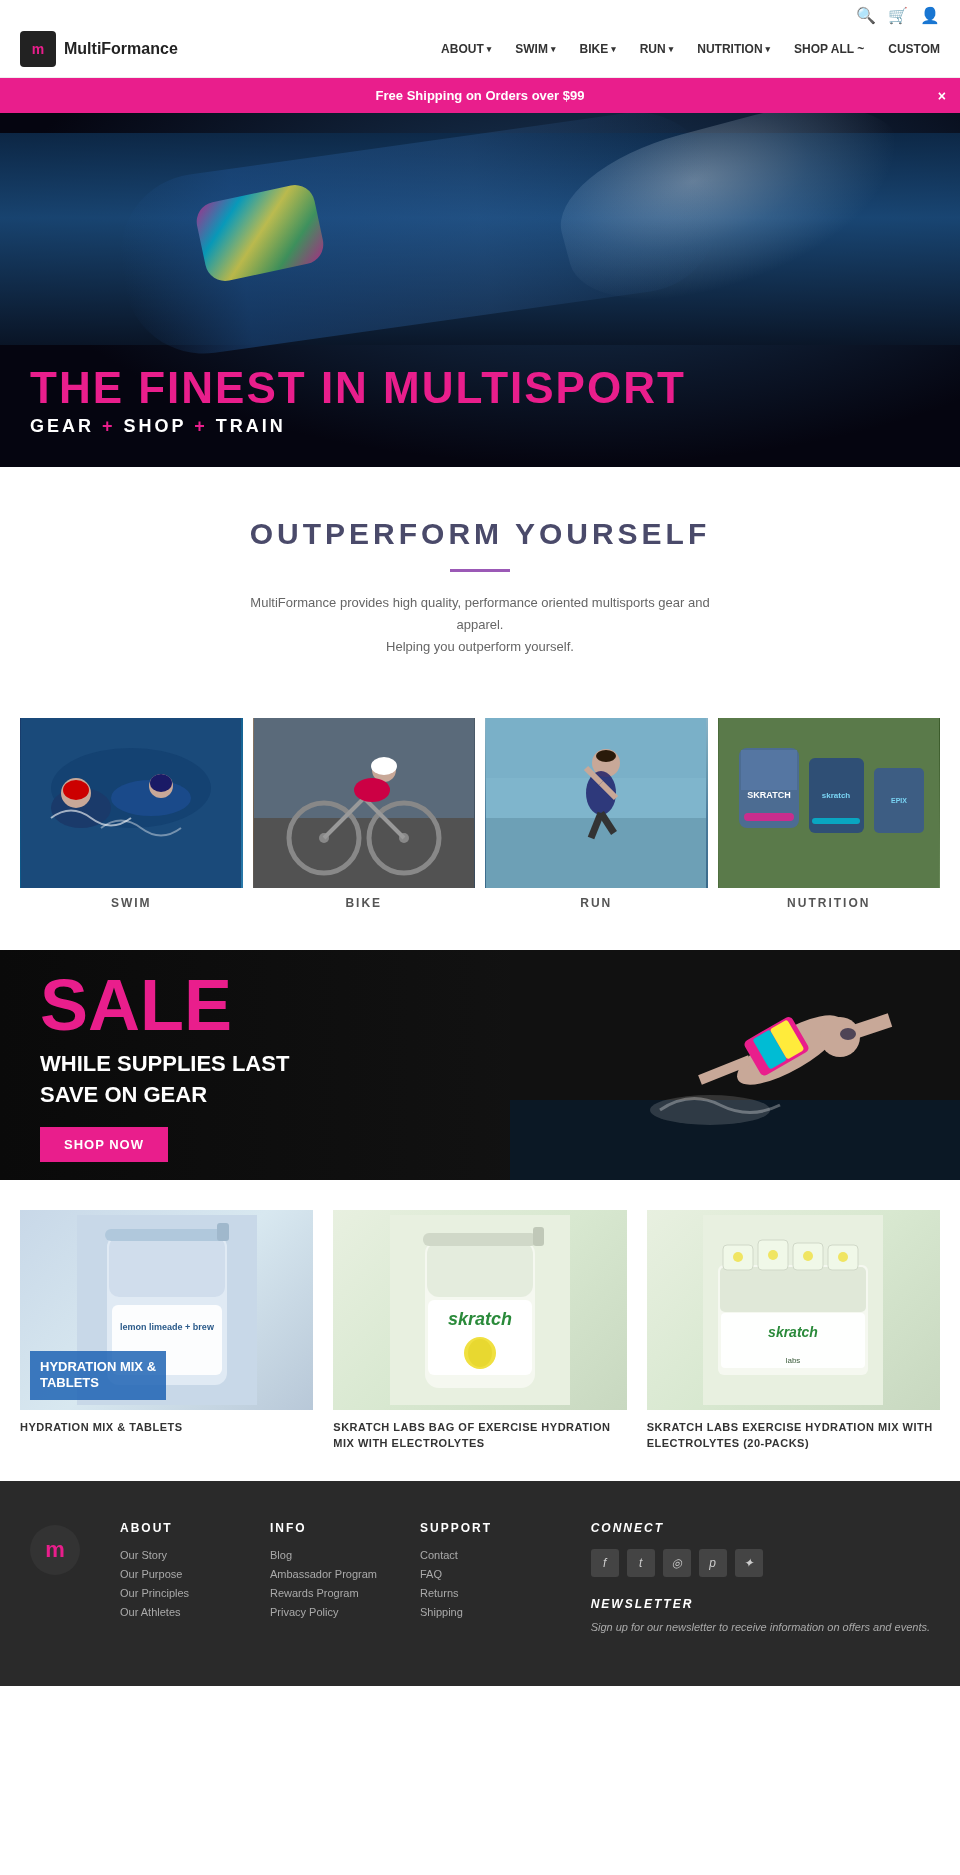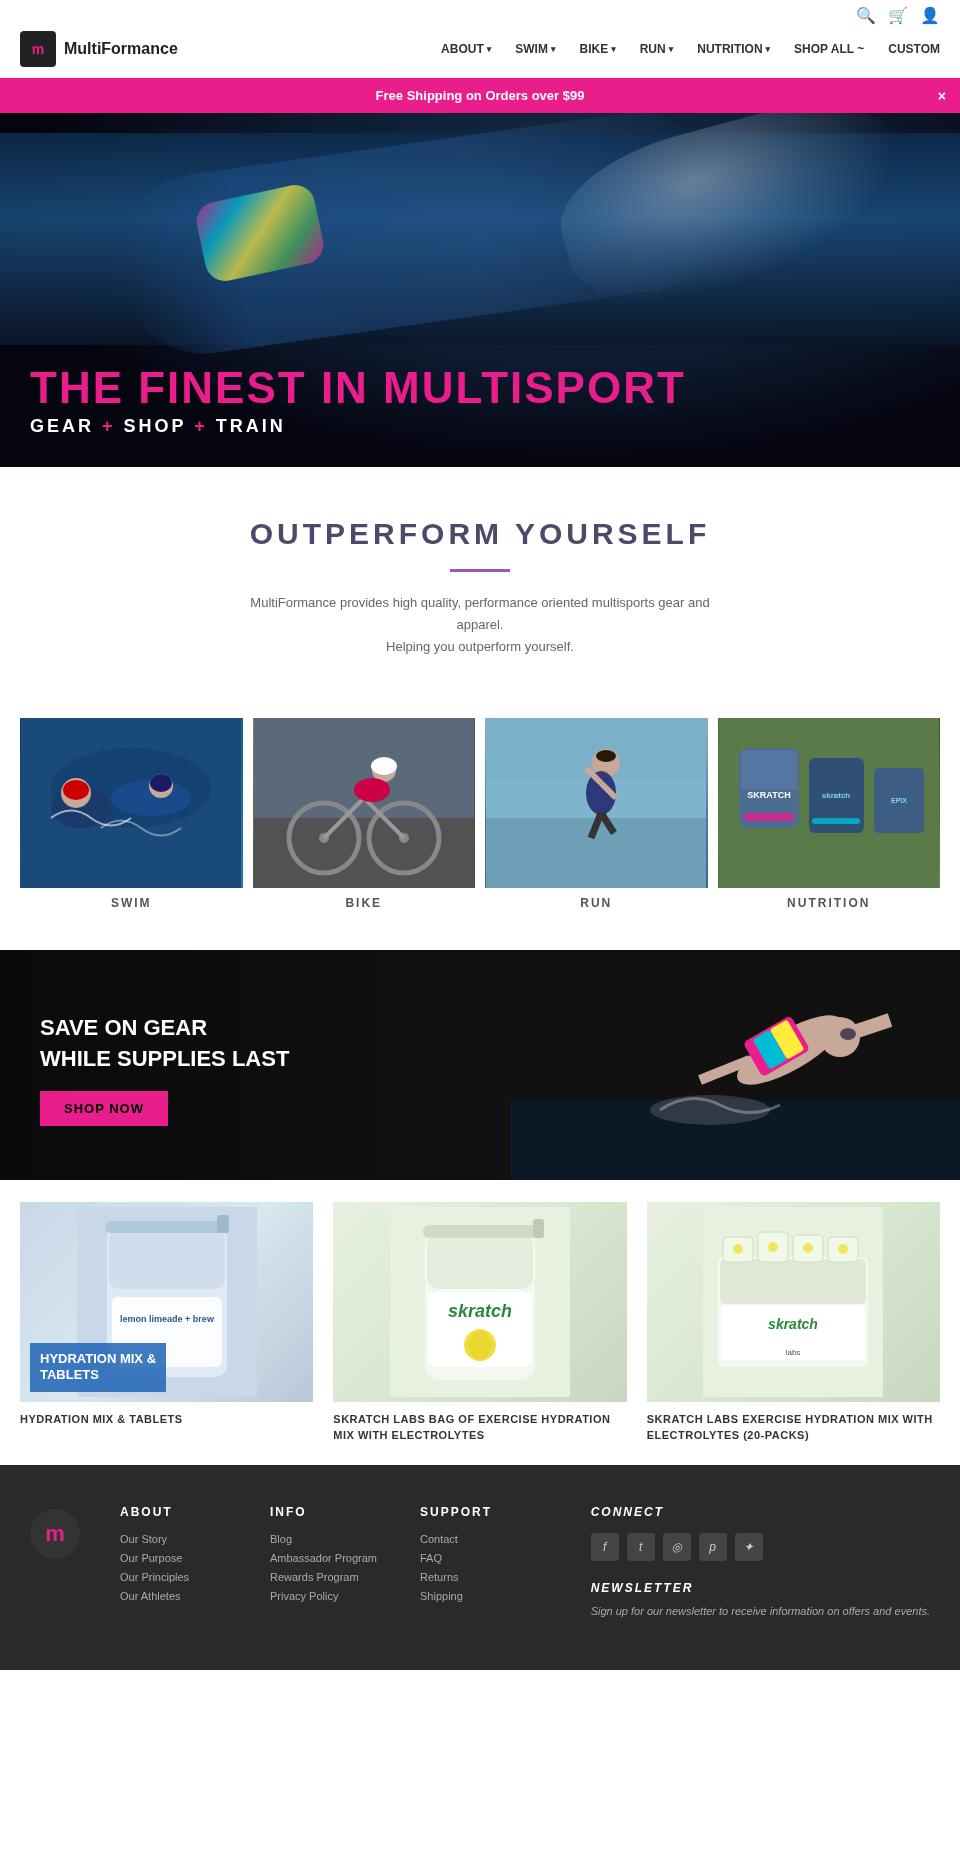--- a/index.html
+++ b/index.html
@@ -42,24 +42,24 @@
     .bike-img { background: linear-gradient(135deg, #8a7a6a 0%, #6a5a4a 30%, #4a5a6a 60%, #3a4a5a 100%); display: flex; align-items: center; justify-content: center; }
     .run-img { background: linear-gradient(180deg, #8ab4c8 0%, #6a9ab0 30%, #4a7a9a 60%, #3a6a8a 100%); display: flex; align-items: center; justify-content: center; }
     .nutrition-img { background: linear-gradient(135deg, #4a6a3a 0%, #5a7a4a 30%, #3a5a2a 60%, #6a8a5a 100%); display: flex; align-items: center; justify-content: center; }
     .category-label { text-align: center; font-size: 12px; font-weight: bold; color: #555; margin-top: 8px; letter-spacing: 2px; text-transform: uppercase; }
 
     
     .sale-banner { width: 100%; height: 230px; background: linear-gradient(to right, #0a0a0a 0%, #111 50%, #1a1a1a 100%); position: relative; overflow: hidden; display: flex; align-items: center; margin: 20px 0 0; }
     .sale-content { position: relative; z-index: 10; padding-left: 40px; }
     .sale-title { font-size: 72px; font-weight: 900; color: #e91e8c; text-transform: uppercase; line-height: 1; }
     .sale-subtitle { font-size: 22px; font-weight: bold; color: #fff; text-transform: uppercase; line-height: 1.4; margin-top: 8px; }
-    .sale-btn { display: inline-block; margin-top: 16px; padding: 10px 24px; background: #e91e8c; color: #000000; font-size: 13px; font-weight: bold; cursor: pointer; text-transform: uppercase; letter-spacing: 1px; border: none; }
-
-    
-    .products { display: flex; gap: 20px; padding: 22px 20px; background: #fff; }
+    .sale-btn { display: inline-block; margin-top: 16px; padding: 10px 24px; background: #e91e8c; color: #ffffff; font-size: 13px; font-weight: bold; cursor: pointer; text-transform: uppercase; letter-spacing: 1px; border: none; }
+
+    
+    .products { display: flex; gap: 20px; padding: 30px 20px; background: #fff; }
     .product-item { flex: 1; cursor: pointer; }
     .product-img-box { width: 100%; height: 200px; display: flex; align-items: center; justify-content: center; position: relative; }
     .hydration-bg { background: linear-gradient(135deg, #c8d8e8 0%, #d8e8f0 50%, #b8c8d8 100%); }
     .skratch-bag-bg { background: linear-gradient(135deg, #e8f0e0 0%, #d8e8d0 50%, #c8d8c0 100%); }
     .skratch-box-bg { background: linear-gradient(135deg, #e8f0e0 0%, #d8e8d0 50%, #c8d8c0 100%); }
     .hydration-label { position: absolute; bottom: 10px; left: 10px; background: rgba(30,100,180,0.85); color: #fff; font-size: 13px; font-weight: bold; padding: 8px 10px; line-height: 1.3; text-transform: uppercase; }
     .product-name { font-size: 11px; font-weight: bold; color: #333; text-transform: uppercase; margin-top: 10px; line-height: 1.4; letter-spacing: 0.5px; }
 
     
     footer { background: #2a2a2a; color: #ccc; padding: 40px 30px 20px; }
@@ -269,23 +269,24 @@
 
       <circle cx="330" cy="87" r="20" fill="#c8a898"></circle>
 
       <ellipse cx="338" cy="84" rx="8" ry="6" fill="#1a1a3a" opacity="0.7"></ellipse>
 
       <ellipse cx="200" cy="160" rx="60" ry="15" fill="rgba(255,255,255,0.15)"></ellipse>
       <path d="M150 160 Q180 140 210 155 Q240 170 270 155" stroke="rgba(255,255,255,0.3)" stroke-width="3" fill="none"></path>
     </svg>
   </div>
   <div class="sale-content">
+    <div class="sale-title">SALE</div>
     <div class="sale-subtitle">
+      <div>WHILE SUPPLIES LAST</div>
       <div>SAVE ON GEAR</div>
-      <div>WHILE SUPPLIES LAST</div>
     </div>
     <button class="sale-btn">SHOP NOW</button>
   </div>
 </div>
 
 <div class="products">
 
   <div class="product-item">
     <div class="product-img-box hydration-bg">
       <svg width="180" height="190" viewBox="0 0 180 190">

